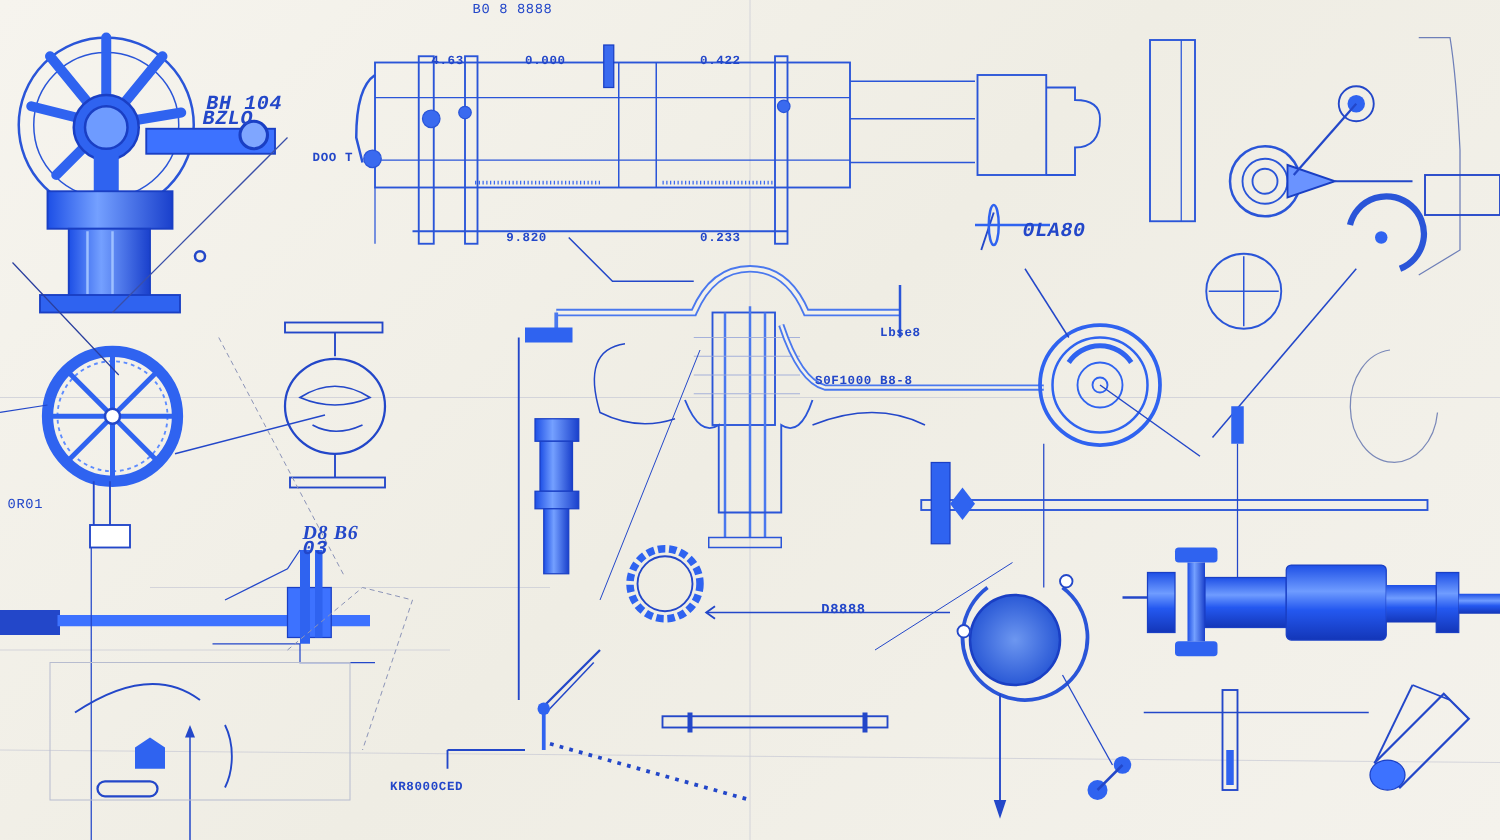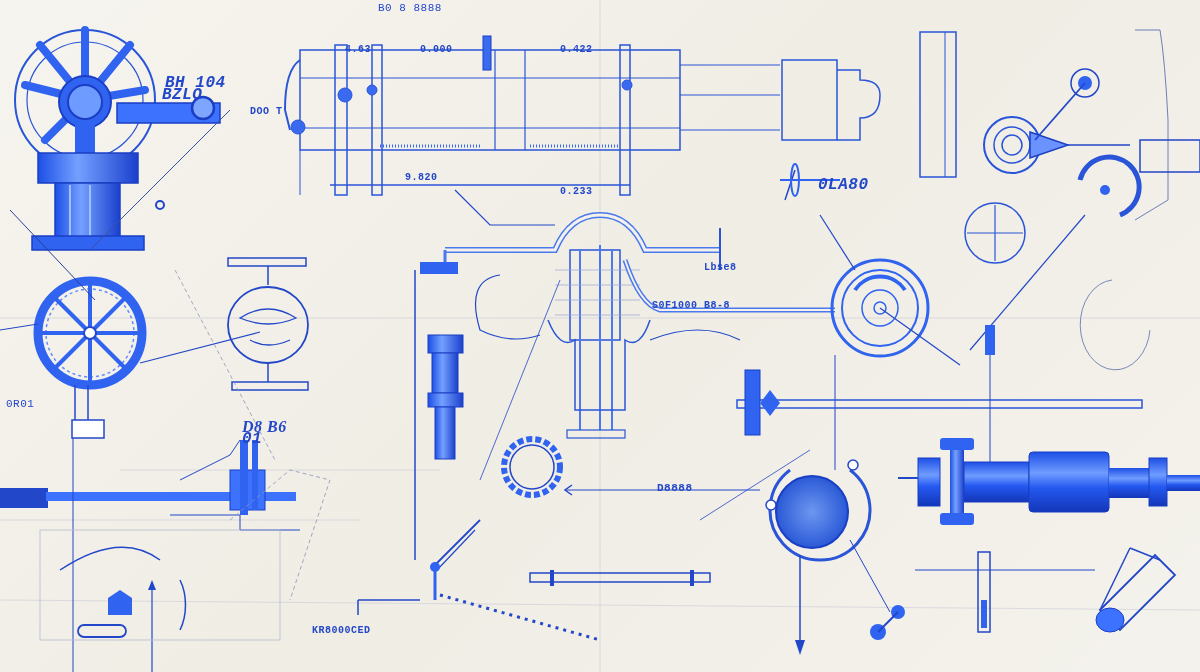--- a/index.html
+++ b/index.html
@@ -268,28 +268,28 @@
     <line x1="440" y1="595" x2="600" y2="640" stroke="#2347c9" stroke-width="3" stroke-dasharray="3 5"></line>
     <rect x="530" y="573" width="180" height="9" fill="none" stroke="#2347c9" stroke-width="1.5"></rect>
     <rect x="550" y="570" width="4" height="16" fill="#2347c9"></rect>
     <rect x="690" y="570" width="4" height="16" fill="#2347c9"></rect>
     <line x1="480" y1="480" x2="560" y2="280" stroke="#2347c9" stroke-width="0.8"></line>
   </g>
 </svg>
 
 <span class="lbl big" style="left:165px;top:74px;">BH 104</span>
 <span class="lbl big" style="left:162px;top:86px;">BZLO</span>
-<span class="lbl med" style="left:250px;top:106px;">DOO T</span>
+<span class="lbl med" style="left:250px;top:122px;">DOO T</span>
 <span class="lbl" style="left:378px;top:2px;">B0 8 8888</span>
 <span class="lbl med" style="left:345px;top:44px;">4.63</span>
 <span class="lbl med" style="left:420px;top:44px;">0.000</span>
 <span class="lbl med" style="left:560px;top:44px;">0.422</span>
-<span class="lbl med" style="left:405px;top:172px;">9.820</span>
+<span class="lbl med" style="left:405px;top:186px;">9.820</span>
 <span class="lbl med" style="left:560px;top:186px;">0.233</span>
 <span class="lbl big" style="left:818px;top:176px;">0LA80</span>
 <span class="lbl big" style="left:242px;top:418px;font-family:Liberation Serif, serif;">D8 B6</span>
-<span class="lbl big" style="left:242px;top:430px;">01</span>
+<span class="lbl big" style="left:242px;top:430px;">03</span>
 <span class="lbl med" style="left:652px;top:300px;">S0F1000 B8-8</span>
 <span class="lbl" style="left:6px;top:398px;">0R01</span>
 <span class="lbl med" style="left:312px;top:625px;">KR8000CED</span>
 <span class="lbl" style="left:657px;top:482px;font-weight:bold;">D8888</span>
 <span class="lbl med" style="left:704px;top:262px;text-align:right;">Lbse8</span>
 </div>
 
 </body></html>

